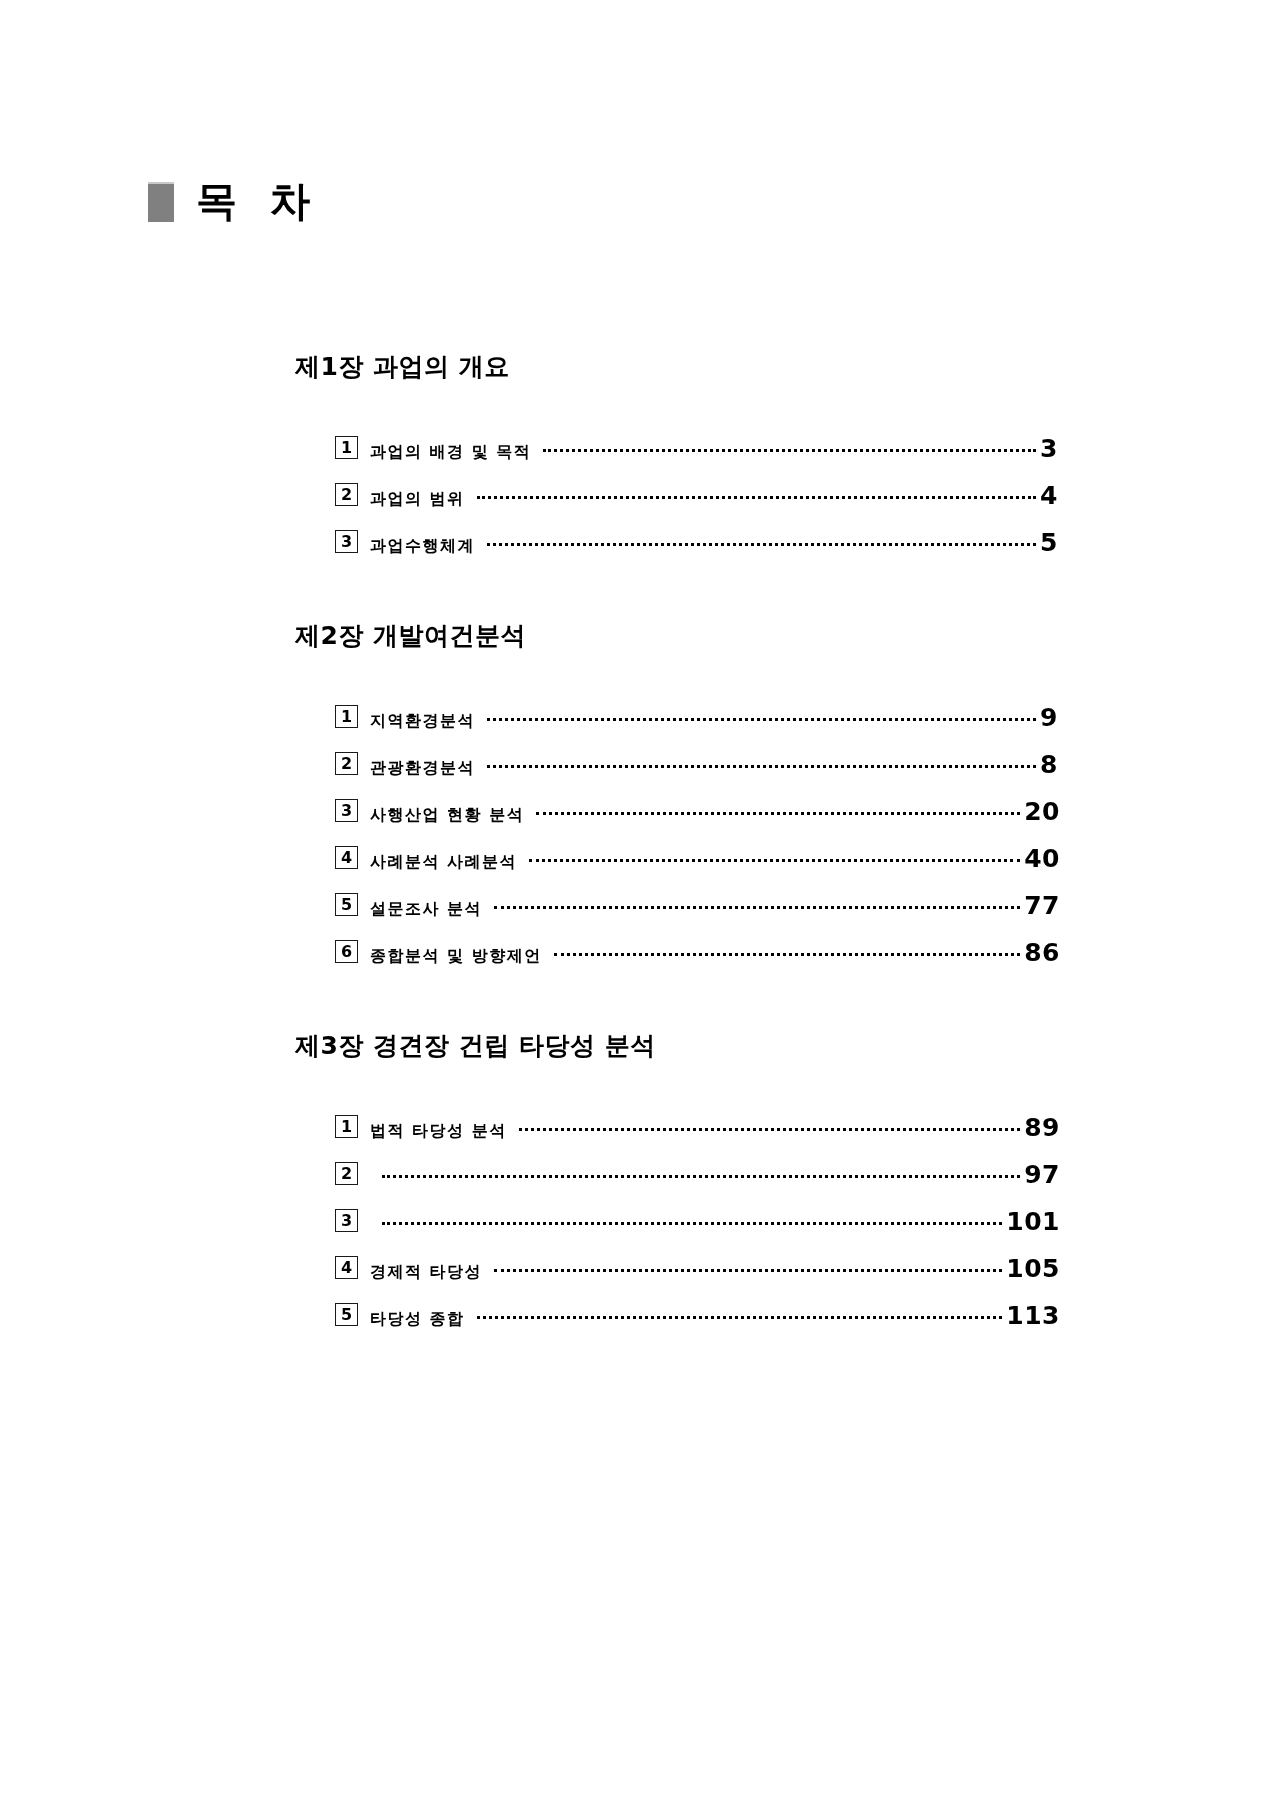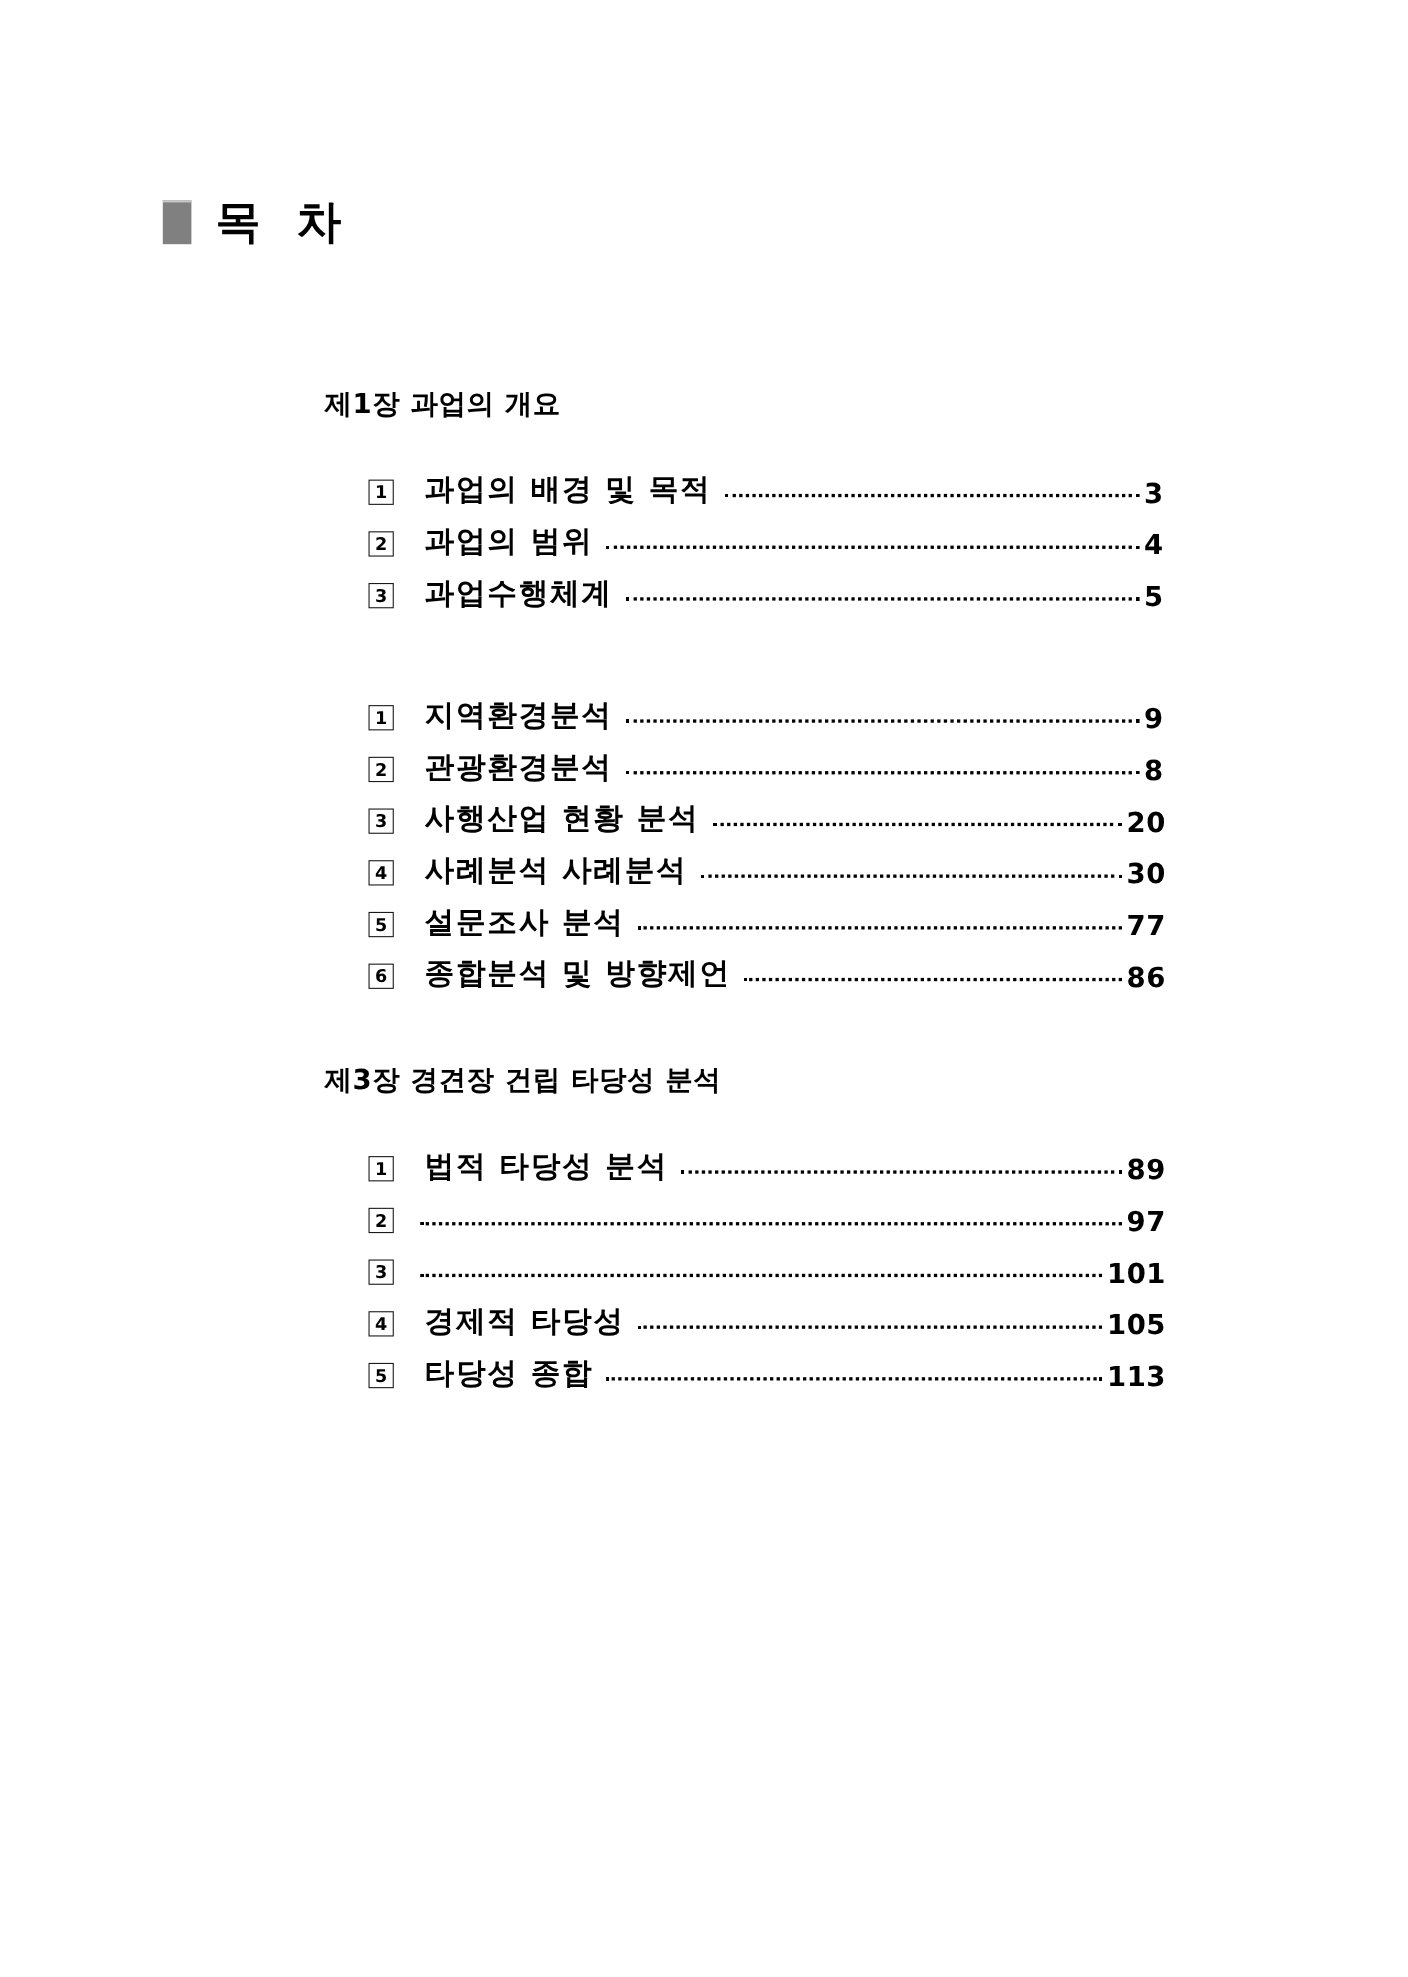--- a/index.html
+++ b/index.html
@@ -89,26 +89,25 @@
     border: 1.5px solid #1a1a1a;
     font-size: 16px;
     font-weight: 600;
     line-height: 1;
     box-sizing: border-box;
     margin-right: 12px;
     margin-bottom: 4px;
   }
   .entry-label {
     flex: 0 0 auto;
-    font-size: 27px;
+    font-size: 16px;
     font-weight: 700;
     letter-spacing: 1.5px;
     white-space: nowrap;
     margin-bottom: 0;
-    margin-left: 16px;
   }
   .entry-leader {
     flex: 1 1 auto;
     position: relative;
     height: 24px;
     margin: 0 4px 6px 12px;
     overflow: hidden;
   }
   .entry-leader::before {
     content: "";
@@ -156,20 +155,21 @@
           </li>
           <li class="toc-entry">
             <span class="entry-num">3</span>
             <span class="entry-label">과업수행체계</span>
             <span class="entry-leader"></span>
             <span class="entry-page">5</span>
           </li>
         </ul>
       </div>
       <div class="chapter-block">
+        <div class="chapter-heading">제2장 개발여건분석</div>
         <ul class="entry-list">
           <li class="toc-entry">
             <span class="entry-num">1</span>
             <span class="entry-label">지역환경분석</span>
             <span class="entry-leader"></span>
             <span class="entry-page">9</span>
           </li>
           <li class="toc-entry">
             <span class="entry-num">2</span>
             <span class="entry-label">관광환경분석</span>
@@ -179,21 +179,21 @@
           <li class="toc-entry">
             <span class="entry-num">3</span>
             <span class="entry-label">사행산업 현황 분석</span>
             <span class="entry-leader"></span>
             <span class="entry-page">20</span>
           </li>
           <li class="toc-entry">
             <span class="entry-num">4</span>
             <span class="entry-label">사례분석 사례분석</span>
             <span class="entry-leader"></span>
-            <span class="entry-page">30</span>
+            <span class="entry-page">40</span>
           </li>
           <li class="toc-entry">
             <span class="entry-num">5</span>
             <span class="entry-label">설문조사 분석</span>
             <span class="entry-leader"></span>
             <span class="entry-page">77</span>
           </li>
           <li class="toc-entry">
             <span class="entry-num">6</span>
             <span class="entry-label">종합분석 및 방향제언</span>

